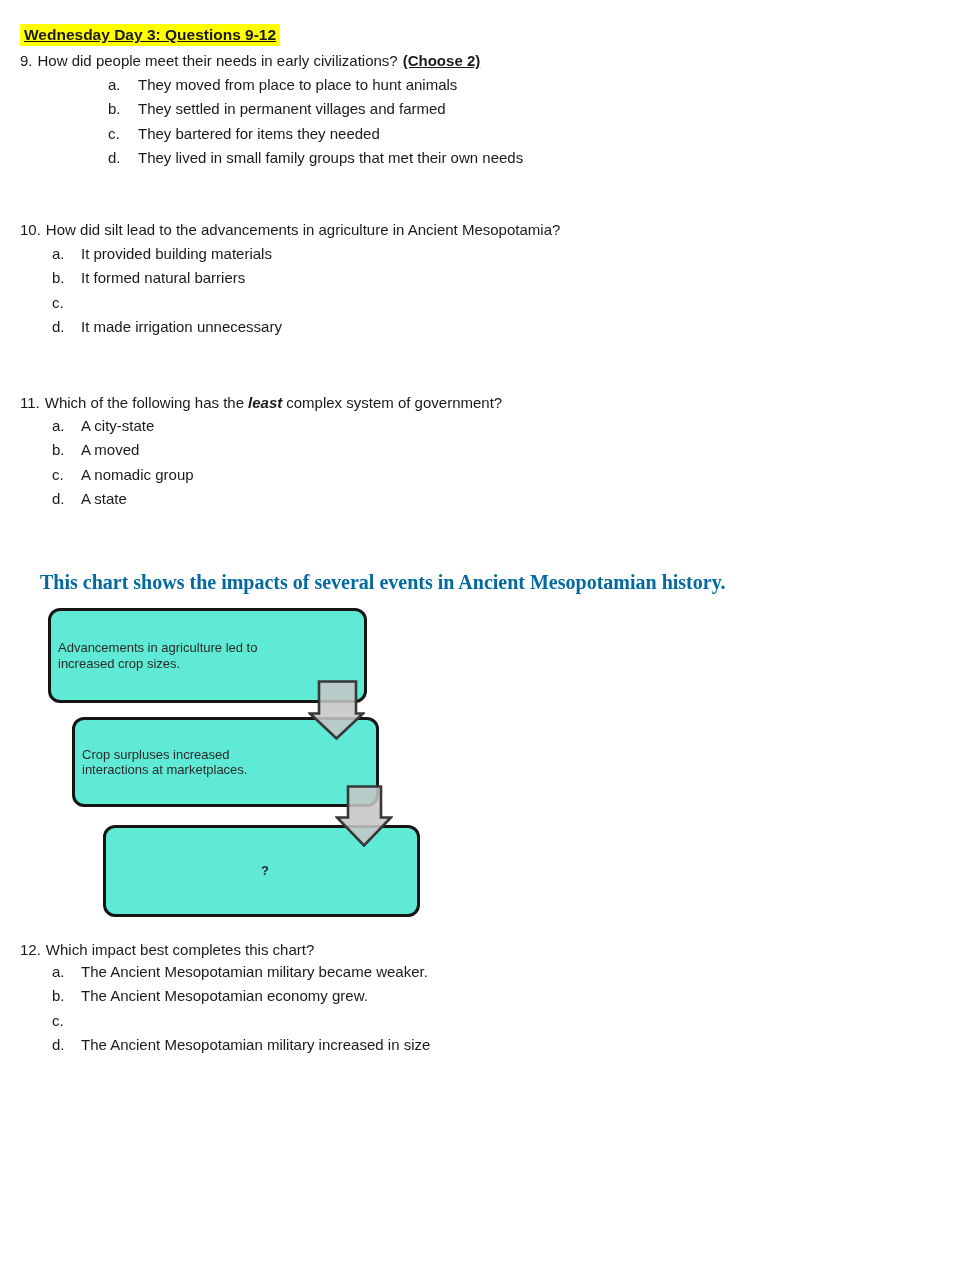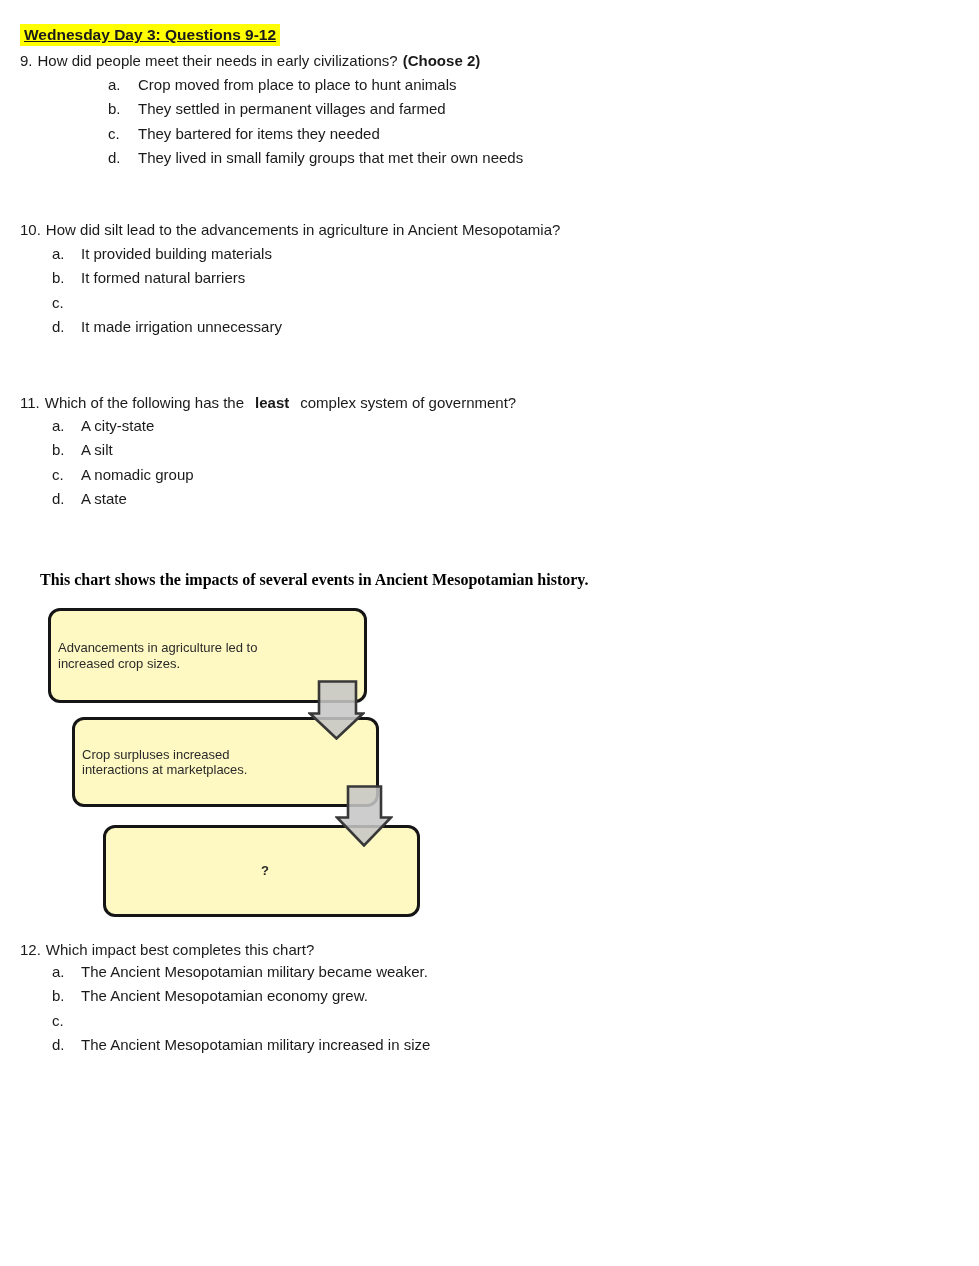--- a/index.html
+++ b/index.html
@@ -24,22 +24,22 @@
     padding: 2px 4px;
     white-space: nowrap;
   }
   .qline {
     position: absolute;
     left: 20px;
     font-size: 15px;
     white-space: nowrap;
   }
   .qnum { margin-right: 5px; }
-  .note { font-weight: bold; margin-left: 5px; }
-  .emph { font-weight: bold; margin: 0 11px; }
+  .note { font-weight: bold; text-decoration: underline; margin-left: 5px; }
+  .emph { font-weight: bold; font-style: italic; margin: 0 4px; }
   .opts {
     position: absolute;
     font-size: 15px;
     line-height: 24.4px;
   }
   .opt { display: flex; }
   .opt .letter { flex: 0 0 30px; }
   .opts-narrow .opt .letter { flex: 0 0 29px; }
   #q9-opts  { left: 108px; top: 73px; }
   #q9-line  { top: 52px; }
@@ -48,27 +48,27 @@
   #q11-line { top: 394px; }
   #q11-opts { left: 52px; top: 414px; }
   #q12-line { top: 941px; }
   #q12-opts { left: 52px; top: 960px; }
   .caption {
     position: absolute;
     left: 40px;
     top: 571px;
     font-family: "Liberation Serif", serif;
     font-weight: bold;
-    font-size: 16px;
-    color: #000000;
+    font-size: 20px;
+    color: #0369a1;
     white-space: nowrap;
   }
   .fbox {
     position: absolute;
-    background: #fef9c3;
+    background: #5eead4;
     border: 3px solid #151515;
     border-radius: 12px;
     display: flex;
     align-items: center;
     z-index: 1;
   }
   .fbox .btext {
     font-size: 13px;
     line-height: 15.5px;
     padding-left: 7px;
@@ -93,21 +93,21 @@
 <body>
 
 <div class="page">
 
   <div class="title">Wednesday Day 3: Questions 9-12</div>
 
   <div class="qline" id="q9-line"><span class="qnum">9.</span><span>How did people meet their needs in early civilizations?</span><span class="note">(Choose 2)</span></div>
   <div class="opts" id="q9-opts">
     <div class="opt">
         <span class="letter">a.</span>
-        <span>Crop moved from place to place to hunt animals</span>
+        <span>They moved from place to place to hunt animals</span>
       </div>
     <div class="opt">
         <span class="letter">b.</span>
         <span>They settled in permanent villages and farmed</span>
       </div>
     <div class="opt">
         <span class="letter">c.</span>
         <span>They bartered for items they needed</span>
       </div>
     <div class="opt">
@@ -136,21 +136,21 @@
   </div>
 
   <div class="qline" id="q11-line"><span class="qnum">11.</span><span>Which of the following has the</span><span class="emph">least</span><span>complex system of government?</span></div>
   <div class="opts opts-narrow" id="q11-opts">
     <div class="opt">
         <span class="letter">a.</span>
         <span>A city-state</span>
       </div>
     <div class="opt">
         <span class="letter">b.</span>
-        <span>A silt</span>
+        <span>A moved</span>
       </div>
     <div class="opt">
         <span class="letter">c.</span>
         <span>A nomadic group</span>
       </div>
     <div class="opt">
         <span class="letter">d.</span>
         <span>A state</span>
       </div>
   </div>

